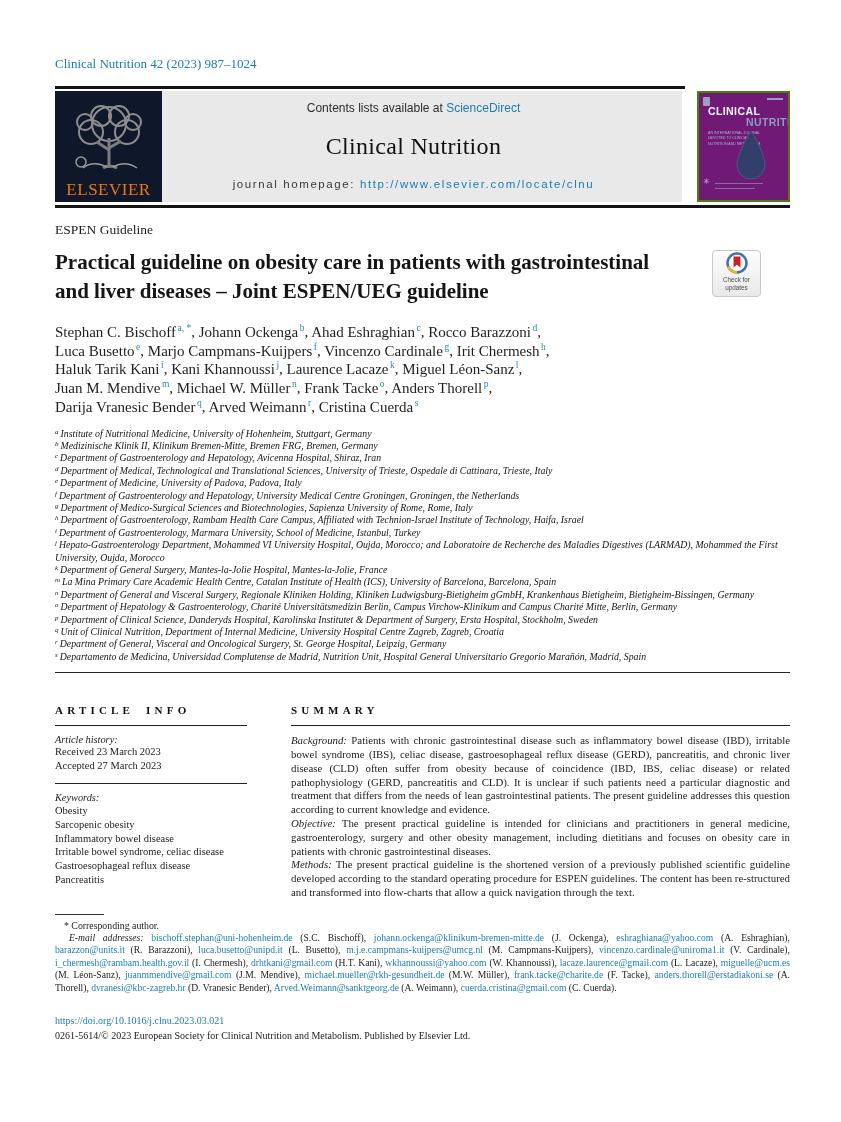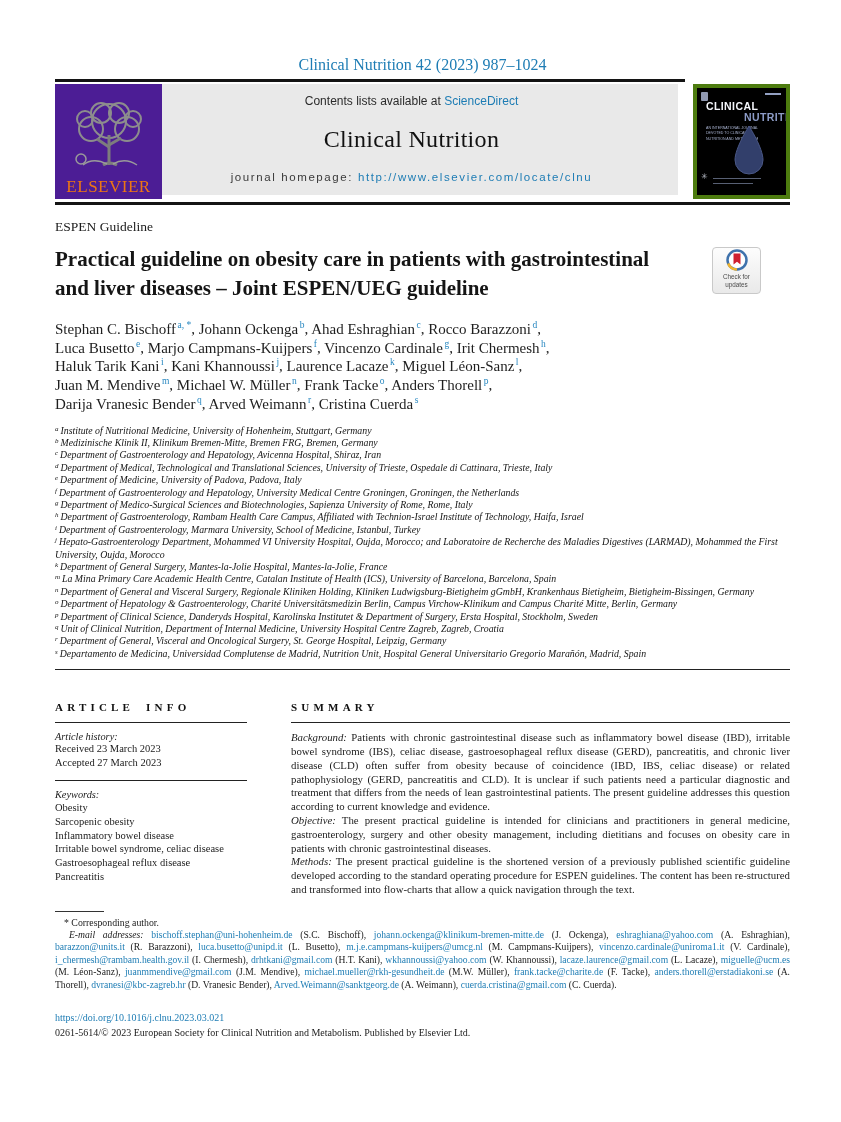--- a/index.html
+++ b/index.html
@@ -2,41 +2,41 @@
 <html><head>
 <meta charset="utf-8">
 <style>
   html,body{margin:0;padding:0;background:#ffffff;}
   body{width:841px;height:1122px;overflow:hidden;position:relative;
        font-family:"Liberation Serif","DejaVu Serif",serif;color:#1b1b1b;
        -webkit-font-smoothing:antialiased;}
   .page{padding:56px 51px 0 55px;width:735px;}
 
   
-  .citation{text-align:center;font-size:16px;color:#1d7cb4;margin-bottom:5px;}
+  .citation{font-size:13px;color:#1d7cb4;margin-bottom:14px;}
 
   
   .rule-thick{background:#141414;height:3px;}
   .rule-thick.short{width:630px;}
   .rule-thin-full{border:0;border-top:1.4px solid #222;margin:0;}
 
   
   .header-row{display:flex;margin-top:2px;}
   .pub-banner{display:flex;width:630px;}
-  .elsevier-block{width:107px;background:#4c1d95;display:flex;flex-direction:column;
+  .elsevier-block{width:107px;background:#0f172a;display:flex;flex-direction:column;
       align-items:center;justify-content:flex-end;padding-bottom:2px;}
   .elsevier-word{font-size:17px;color:#ee7613;letter-spacing:.5px;margin-top:-2px;}
   .banner-gray{flex:1;background:#e9e9e9;height:111px;display:flex;flex-direction:column;
       align-items:center;justify-content:space-between;padding:10px 17px 12px 0;box-sizing:border-box;}
   .contents-line{font-family:"Liberation Sans",sans-serif;font-size:12px;color:#2b2b2b;}
   .link{color:#1d7cb4;text-decoration:none;cursor:pointer;}
   .banner-title{font-size:24px;color:#111;letter-spacing:.3px;}
   .homepage-line{font-family:"Liberation Sans",sans-serif;font-size:11.5px;color:#3a3a3a;letter-spacing:1.6px;}
-  .cover-thumb{width:89px;height:107px;margin-left:15px;background:#000000;
-      border:4px solid #4d7c0f;position:relative;overflow:hidden;flex-shrink:0;}
+  .cover-thumb{width:89px;height:107px;margin-left:15px;background:#701a75;
+      border:2px solid #4d7c0f;position:relative;overflow:hidden;flex-shrink:0;}
   .cover-inner{position:absolute;left:9px;top:13px;right:5px;}
   .cover-t1{font-family:"Liberation Sans",sans-serif;font-weight:bold;font-size:10.5px;color:#f4f6fb;letter-spacing:.4px;line-height:1.05;}
   .cover-t2{font-family:Liberation Sans, sans-serif;font-weight:bold;font-size:10.5px;color:#8d9cc7;letter-spacing:.4px;line-height:1.05;margin-left:38px;}
   .cover-tagline{font-family:"Liberation Sans",sans-serif;font-size:3.6px;color:#aab4d2;margin-top:3px;line-height:1.5;width:58px;}
   .cover-bar{position:absolute;background:#93a0c2;height:2px;}
   .cover-mark-tl{position:absolute;left:4px;top:4px;width:7px;height:9px;background:#a9b3cf;opacity:.85;border-radius:1px;}
   .cover-espen{position:absolute;left:4px;bottom:14px;color:#dfe5f2;font-size:8px;opacity:.8;}
 
   
   .article-type{font-size:13.5px;margin-top:14px;}

